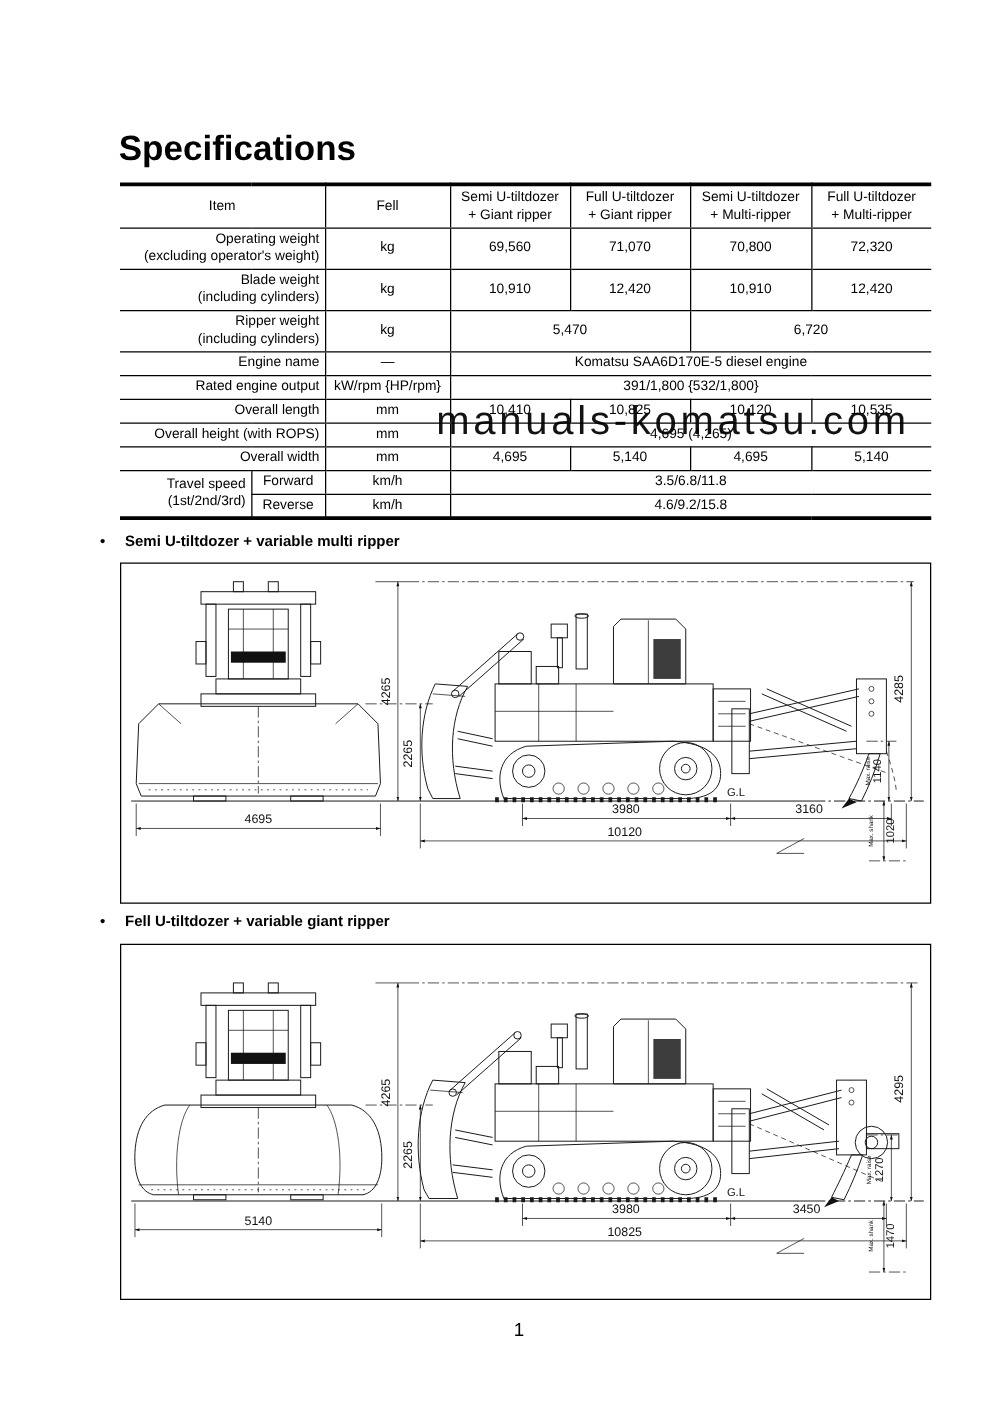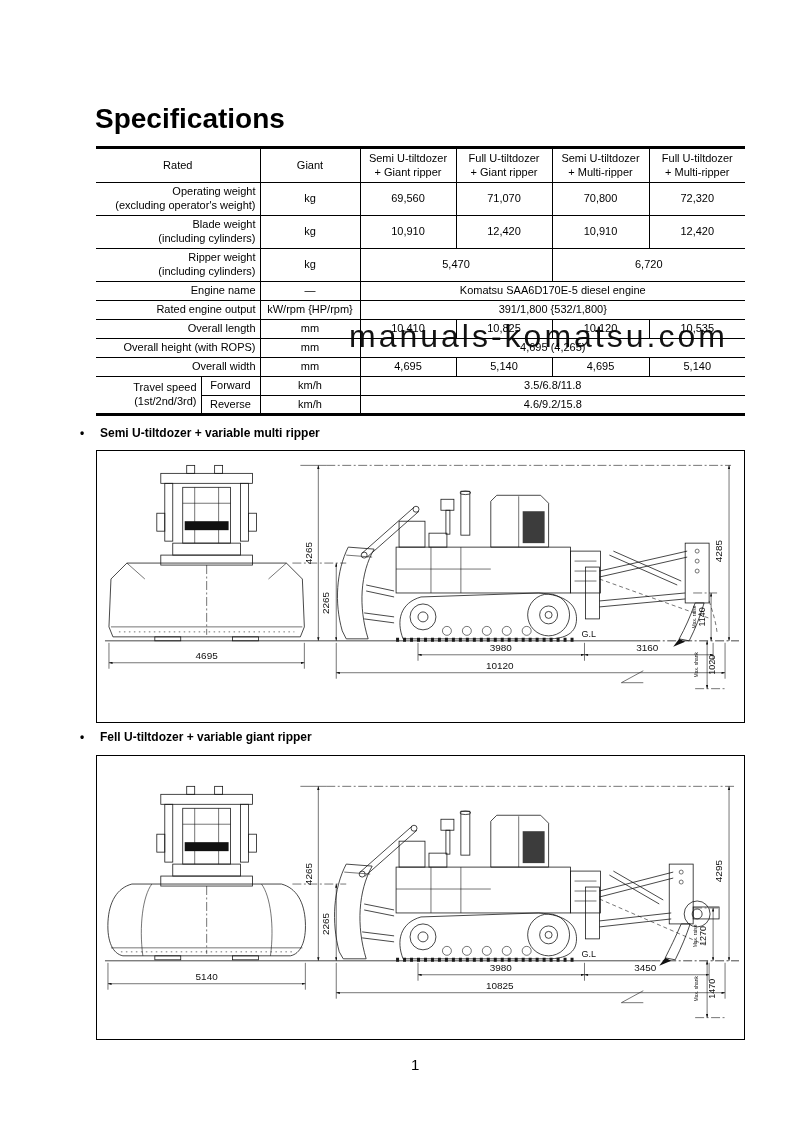--- a/index.html
+++ b/index.html
@@ -58,22 +58,22 @@
       <col style="width:105px">
         <col style="width:59px">
         <col style="width:100px">
       <col style="width:96px">
         <col style="width:96px">
         <col style="width:97px">
         <col style="width:96px">
     </colgroup>
     <tbody>
         <tr class="hd">
-      <td colspan="2" class="c">Rated</td>
-      <td class="vl c">Giant</td>
+      <td colspan="2" class="c">Item</td>
+      <td class="vl c">Fell</td>
       <td class="vl c">
         <div>Semi U-tiltdozer</div>
         <div>+ Giant ripper</div>
       </td>
       <td class="vl c">
         <div>Full U-tiltdozer</div>
         <div>+ Giant ripper</div>
       </td>
       <td class="vl c">
         <div>Semi U-tiltdozer</div>

